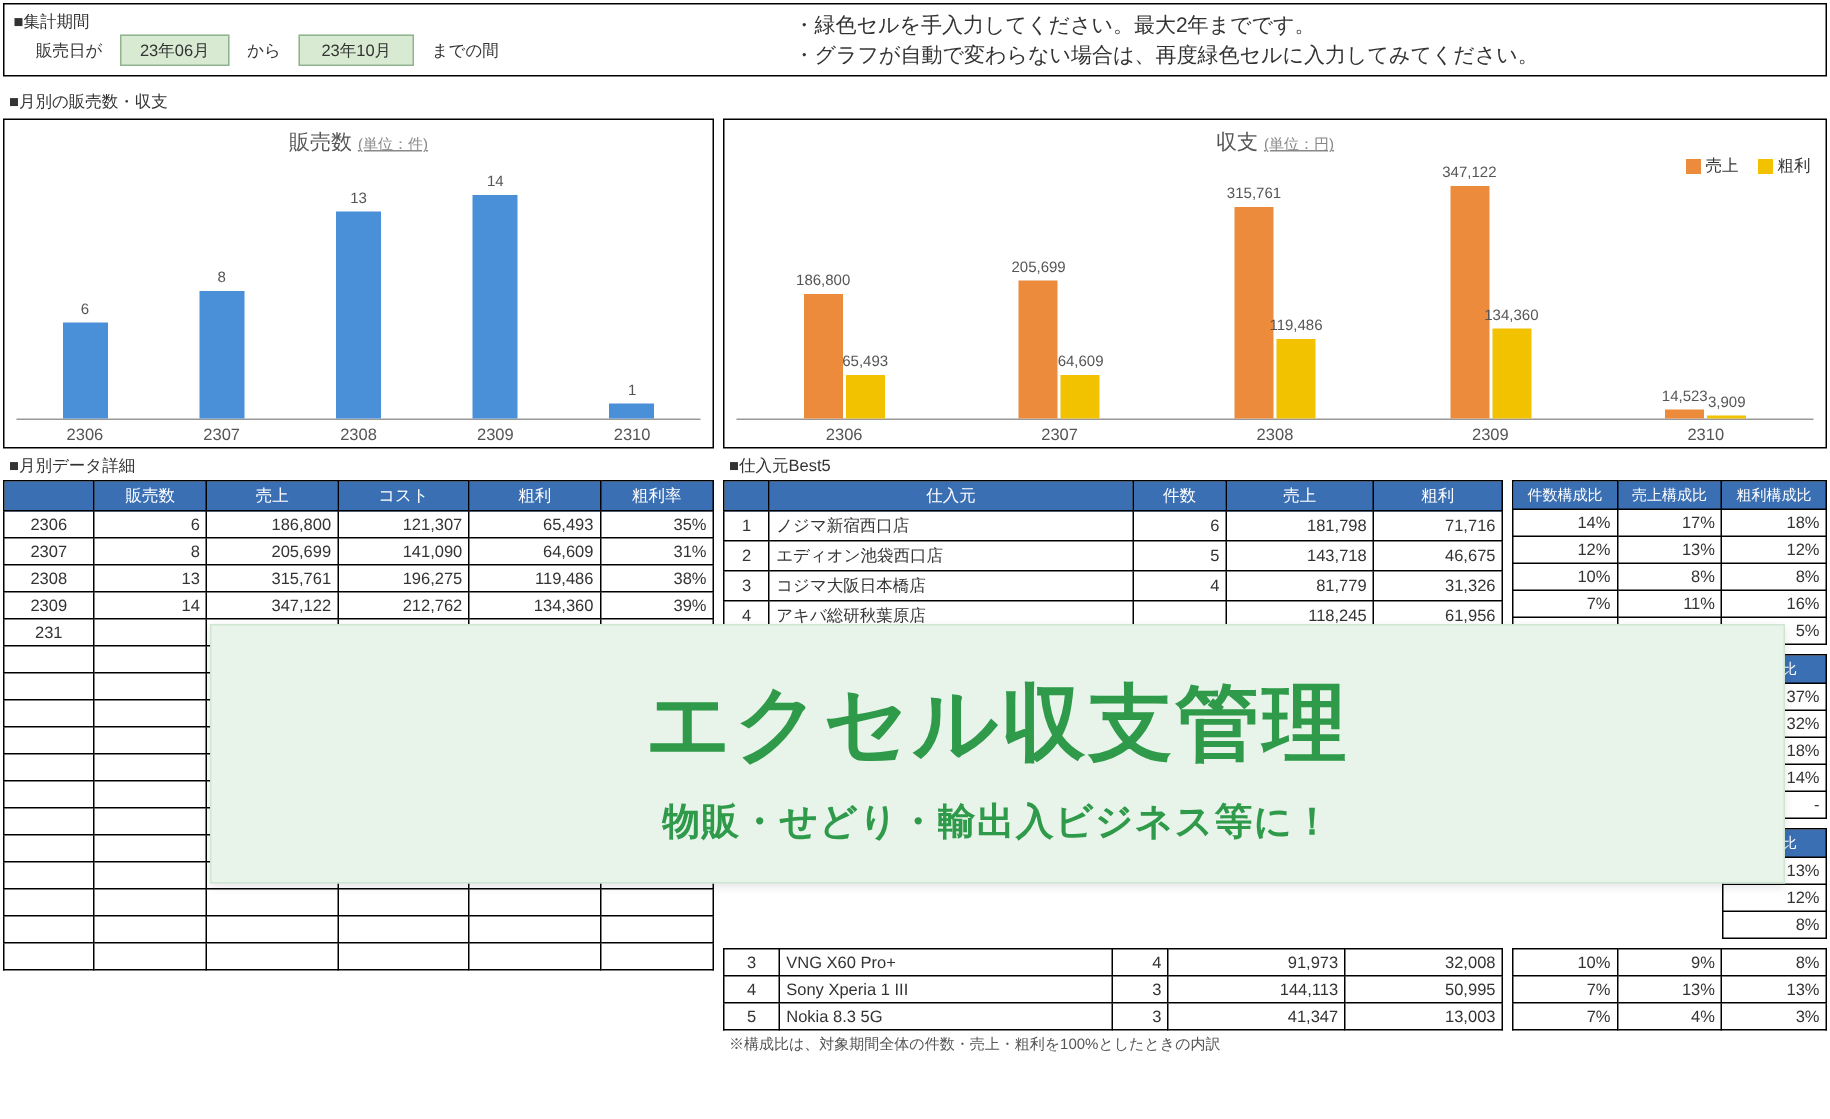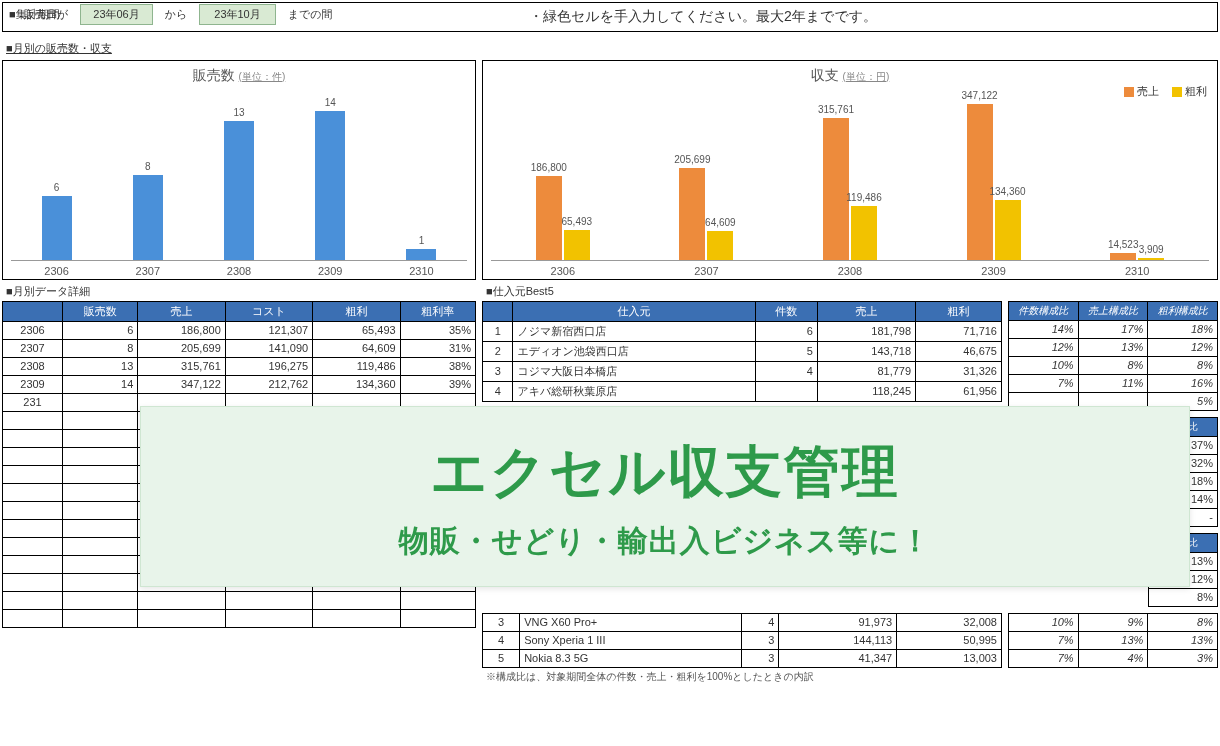--- a/index.html
+++ b/index.html
@@ -50,57 +50,58 @@
   .mid .right { flex:1; }
   table { border-collapse: collapse; width:100%; font-size:11px; }
   th, td { border:1px solid #000; padding:2px 4px; height:18px; }
   th { background:#3b6fb3; color:#fff; font-weight:normal; text-align:center; }
   td { text-align:right; }
   td.l { text-align:left; }
   td.c { text-align:center; }
   .sec-head { font-size:11px; padding:2px 4px; }
   .supplier-row { display:flex; gap:6px; }
   .supplier-row .main { flex:1; }
-  .supplier-row .ratio { flex:0 0 210px;font-style:italic; }
+  .supplier-row .ratio { flex:0 0 210px; }
   .footnote { font-size:10px; color:#555; padding:2px 4px; }
   
   .overlay {
-    position:absolute; left:140px; top:406px; right:30px;
+    position:absolute; left:140px; top:416px; right:30px;
     background:#e8f4ea; border:1px solid #cfe6d2;
     text-align:center; padding:28px 20px 24px 20px;
     box-shadow: 0 2px 6px rgba(0,0,0,0.1);
   }
   .overlay .big { color:#2e9a4a; font-size:56px; font-weight:bold; letter-spacing:2px; }
-  .overlay .sub { color:#2e9a4a; font-size:30px; font-weight:bold; margin-top:10px; letter-spacing:1px;}
+  .overlay .sub { color:#2e9a4a; font-size:25px; font-weight:bold; margin-top:10px; letter-spacing:1px;}
   .small-ratio th { font-size:10px; }
   .empty td { background:#fff; }
 </style>
 </head>
 <body>
 
 <div class="top">
   <div class="left">
     <span>■集計期間</span>
     <br>
   </div>
   <div class="right">
     <div class="notes">
       <div>・緑色セルを手入力してください。最大2年までです。</div>
+      <div>・グラフが自動で変わらない場合は、再度緑色セルに入力してみてください。</div>
     </div>
   </div>
 </div>
 <div style="display:flex; align-items:center; gap:12px; padding:4px 12px 6px 24px; margin-top:-34px; position:relative;">
   <span>販売日が</span>
   <span class="green-cell" style="background:#d9ead3;border:1px solid #8fb58f;padding:2px 12px;">23年06月</span>
   <span>から</span>
   <span class="green-cell" style="background:#d9ead3;border:1px solid #8fb58f;padding:2px 14px;">23年10月</span>
   <span>までの間</span>
 </div>
 
-<div class="sec-head" style="margin:8px 2px 0 2px;text-decoration:underline;">■月別の販売数・収支</div>
+<div class="sec-head" style="margin:8px 2px 0 2px;">■月別の販売数・収支</div>
 
 <div class="charts">
 
   <div class="chart-box" style="flex:0 0 474px;">
     <div class="chart-title">
       <span>販売数</span>
       <span class="unit">(単位：件)</span>
     </div>
     <div class="bars" id="chart1-bars">
         <div class="bar-group">

